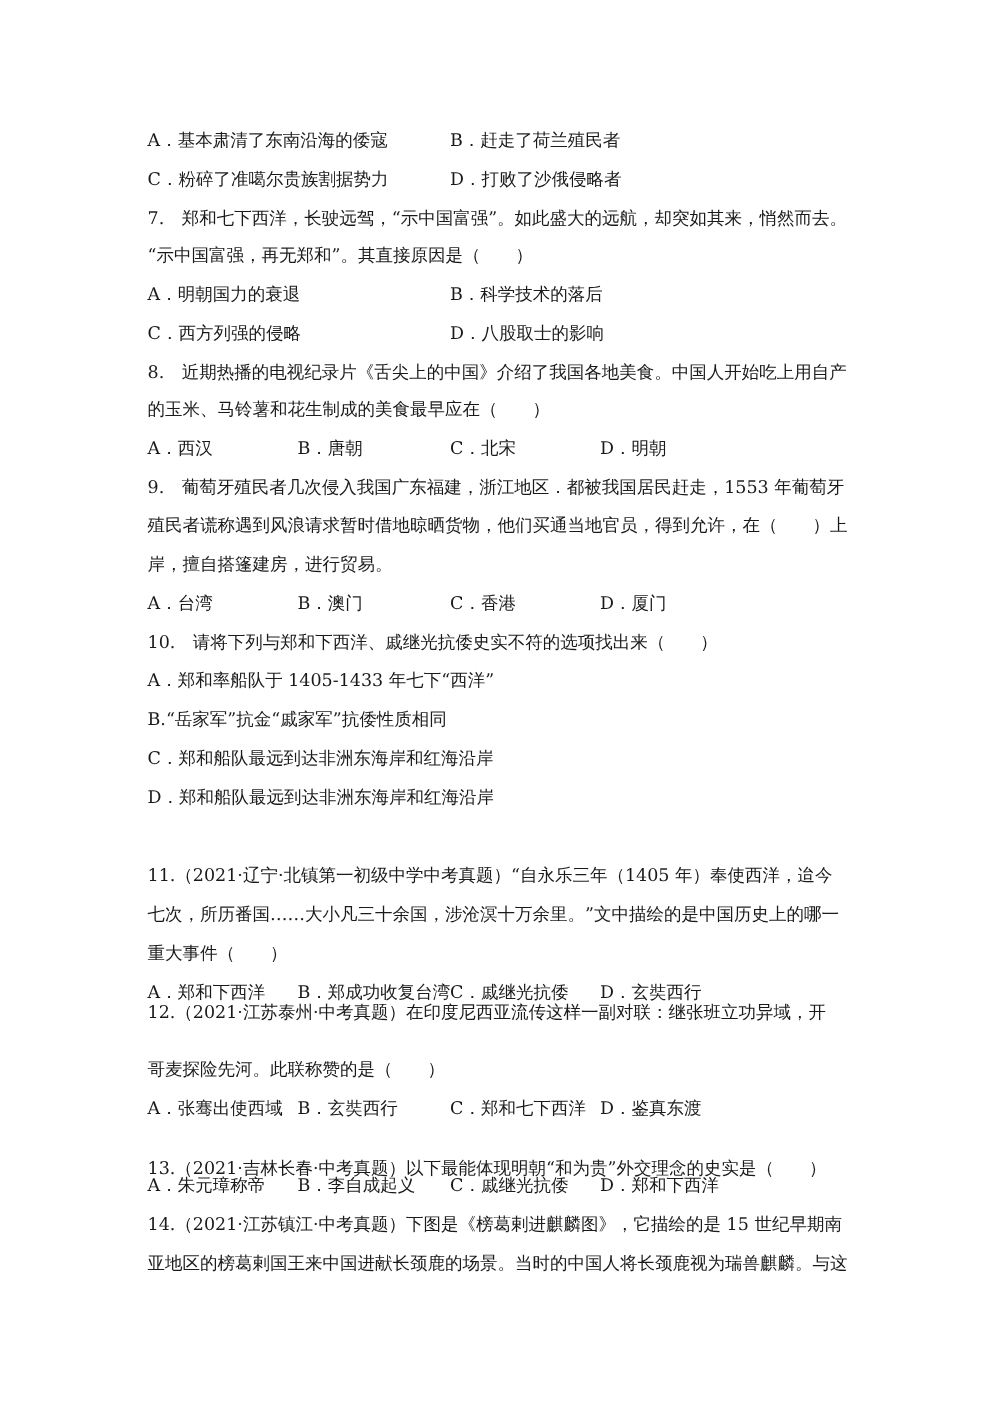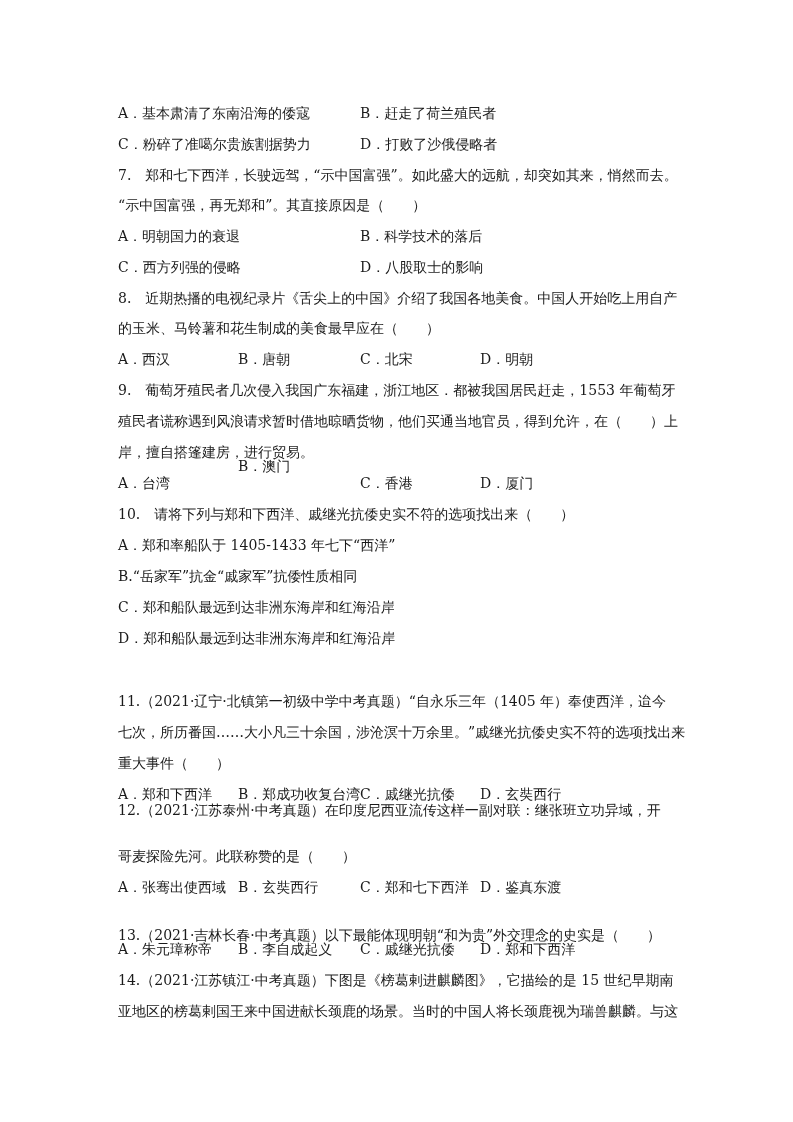--- a/index.html
+++ b/index.html
@@ -42,36 +42,36 @@
     <div class="opt c1" style="top:349px">B．唐朝</div>
     <div class="opt c2" style="top:349px">C．北宋</div>
     <div class="opt c3" style="top:349px">D．明朝</div>
   </div>
 
   <div>
     <div class="line" style="top:380px">9.　葡萄牙殖民者几次侵入我国广东福建，浙江地区．都被我国居民赶走，1553 年葡萄牙</div>
     <div class="line" style="top:411px">殖民者谎称遇到风浪请求暂时借地晾晒货物，他们买通当地官员，得到允许，在（　　）上</div>
     <div class="line" style="top:442px">岸，擅自搭篷建房，进行贸易。</div>
     <div class="opt c0" style="top:473px">A．台湾</div>
-    <div class="opt c1" style="top:456px">B．澳门</div>
+    <div class="opt c1" style="top:473px">B．澳门</div>
     <div class="opt c2" style="top:473px">C．香港</div>
     <div class="opt c3" style="top:473px">D．厦门</div>
   </div>
 
   <div>
     <div class="line" style="top:504px">10.　请将下列与郑和下西洋、戚继光抗倭史实不符的选项找出来（　　）</div>
     <div class="opt h0" style="top:535px">A．郑和率船队于 1405-1433 年七下“西洋”</div>
     <div class="opt h0" style="top:566px">B.“岳家军”抗金“戚家军”抗倭性质相同</div>
     <div class="opt h0" style="top:597px">C．郑和船队最远到达非洲东海岸和红海沿岸</div>
     <div class="opt h0" style="top:628px">D．郑和船队最远到达非洲东海岸和红海沿岸</div>
   </div>
 
   <div>
     <div class="line" style="top:691px">11.（2021·辽宁·北镇第一初级中学中考真题）“自永乐三年（1405 年）奉使西洋，迨今</div>
-    <div class="line" style="top:722px">七次，所历番国……大小凡三十余国，涉沧溟十万余里。”戚继光抗倭史实不符的选项找出来</div>
+    <div class="line" style="top:722px">七次，所历番国……大小凡三十余国，涉沧溟十万余里。”文中描绘的是中国历史上的哪一</div>
     <div class="line" style="top:753px">重大事件（　　）</div>
     <div class="opt c0" style="top:784px">A．郑和下西洋</div>
     <div class="opt c1" style="top:784px">B．郑成功收复台湾</div>
     <div class="opt c2" style="top:784px">C．戚继光抗倭</div>
     <div class="opt c3" style="top:784px">D．玄奘西行</div>
   </div>
 
   <div>
     <div class="line" style="top:800px">12.（2021·江苏泰州·中考真题）在印度尼西亚流传这样一副对联：继张班立功异域，开</div>
     <div class="line" style="top:846px">哥麦探险先河。此联称赞的是（　　）</div>

